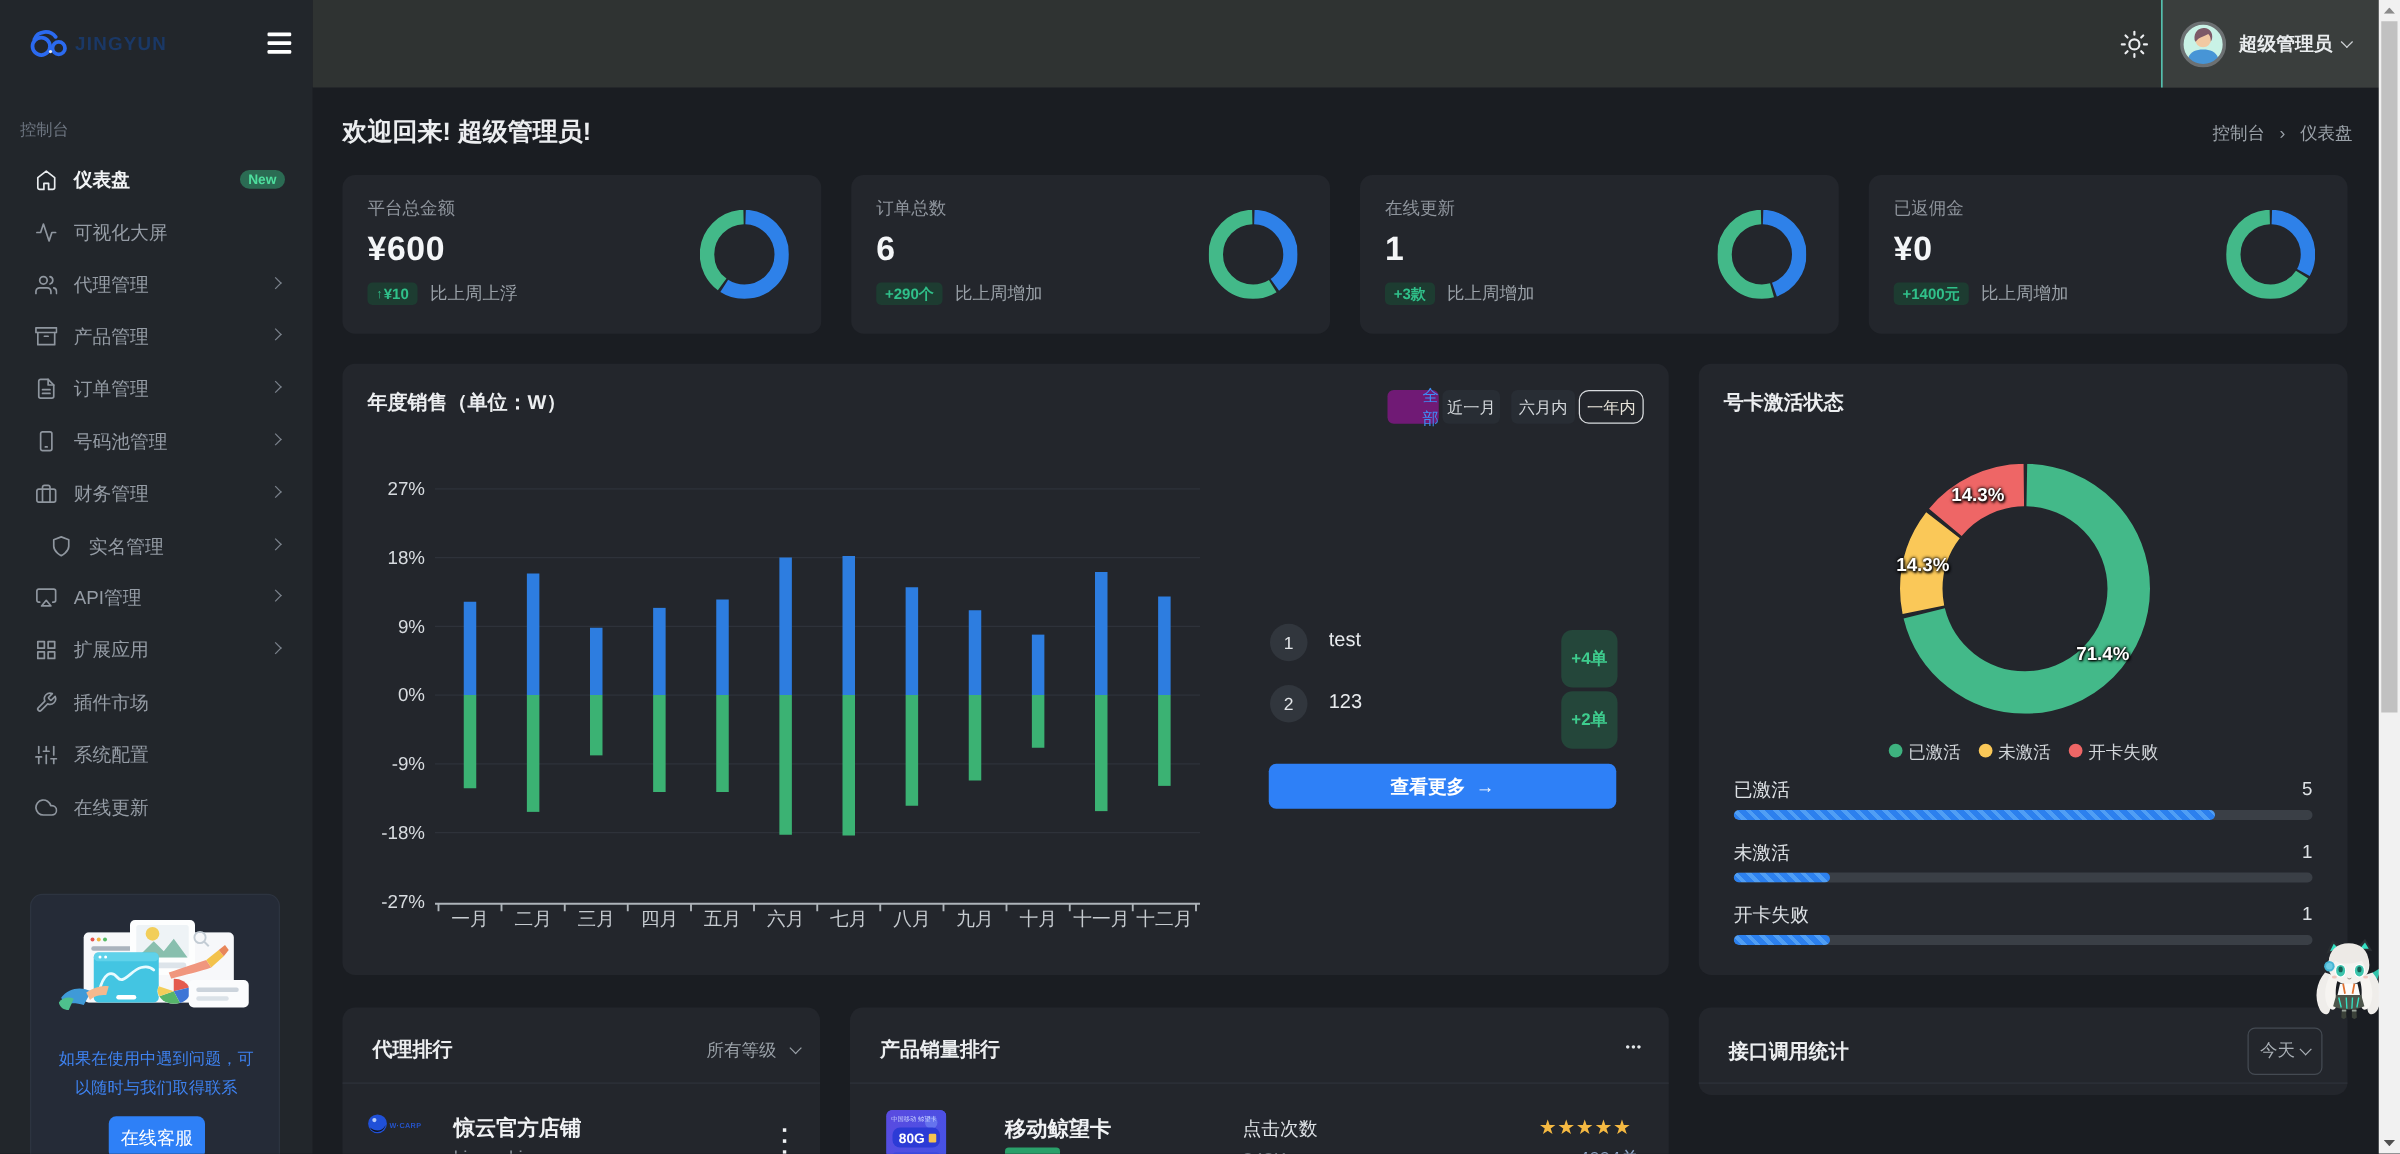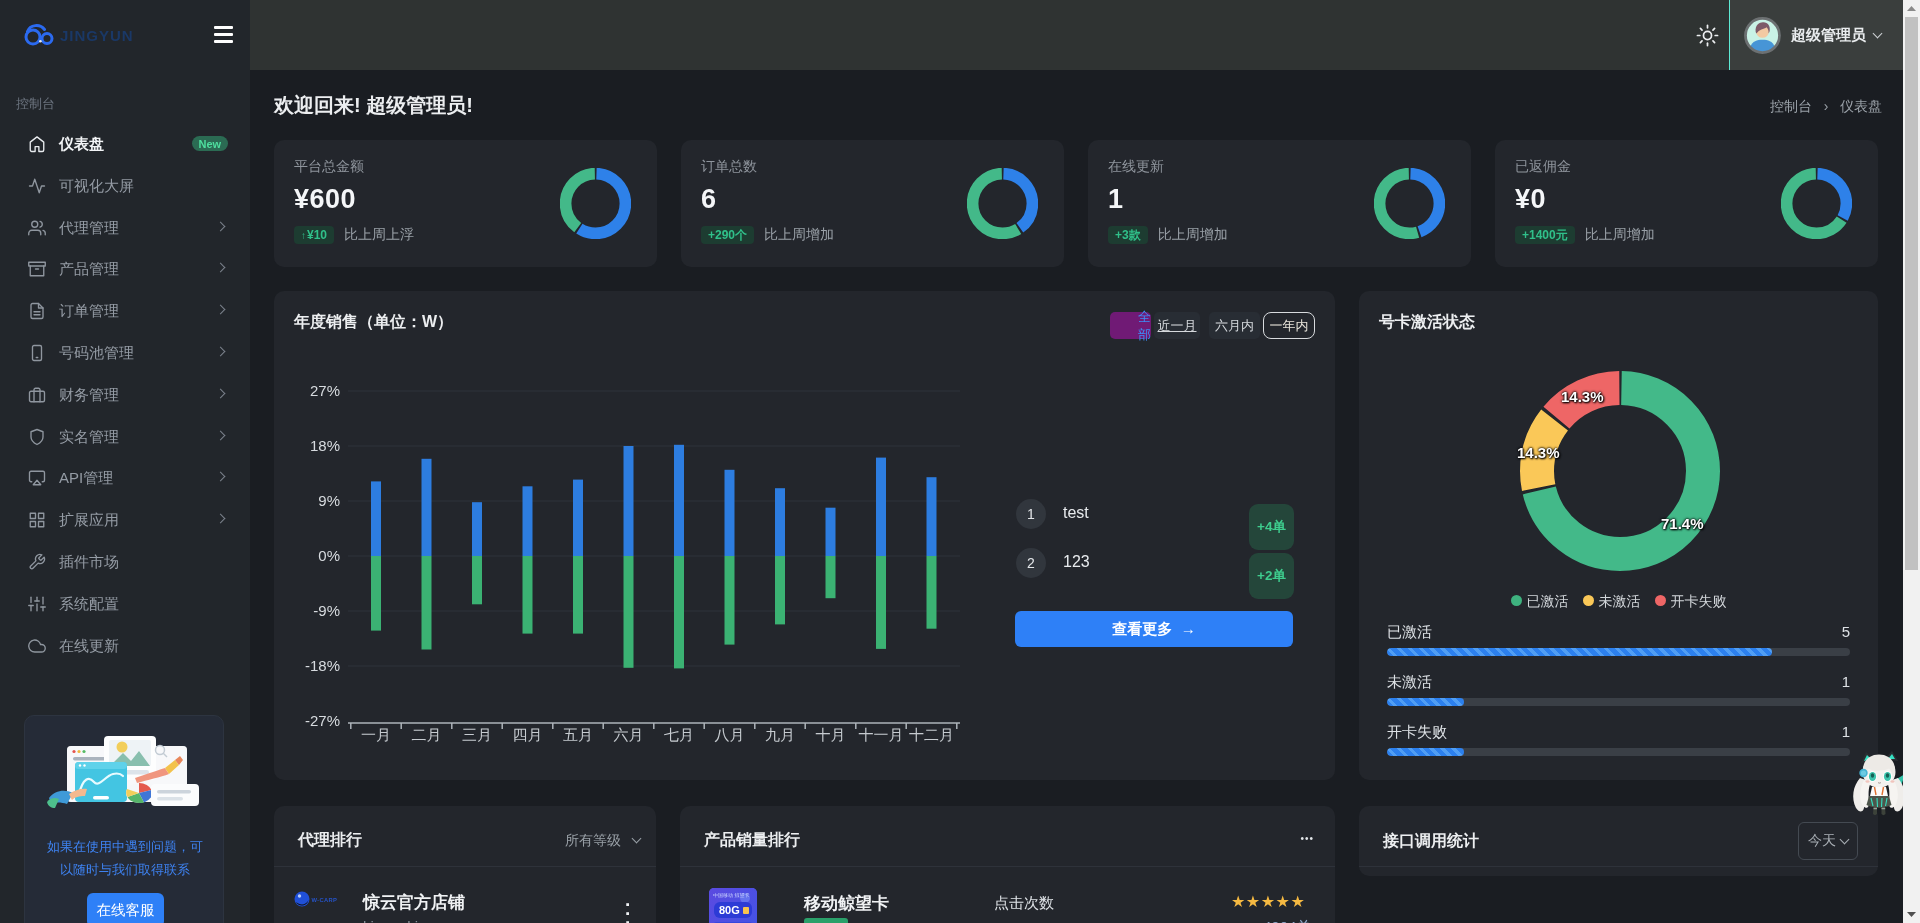--- a/index.html
+++ b/index.html
@@ -114,21 +114,21 @@
         </div>
       <div class="abs" style="left:286px;top:28px;width:71px;height:71px;"><svg width="71" height="71" viewBox="0 0 71 71" style="transform:rotate(-90deg);">
             <circle cx="35.5" cy="35.5" r="29.9" fill="none" stroke="#2e81e9" stroke-width="11.6" stroke-dasharray="60.94 126.93" stroke-dashoffset="-1.00"></circle>
             <circle cx="35.5" cy="35.5" r="29.9" fill="none" stroke="#43b989" stroke-width="11.6" stroke-dasharray="122.93 64.94" stroke-dashoffset="-63.94"></circle>
           </svg></div>
     </div>
 
     <div class="card" style="left:24px;top:221px;width:1061px;height:489px;">
       <div class="ctitle">年度销售（单位：W）</div>
       <div class="tab b" style="left:836px;width:41px;">全部</div>
-      <div class="tab" style="left:880px;width:46px;text-decoration:underline;">近一月</div>
+      <div class="tab" style="left:880px;width:46px;">近一月</div>
       <div class="tab" style="left:935px;width:51px;">六月内</div>
       <div class="tab o" style="left:989px;width:52px;">一年内</div>
       <svg class="abs" style="left:0;top:0;" width="1061" height="489" id="barchart">
       <line x1="74" y1="100.0" x2="686" y2="100.0" stroke="#2e323a" stroke-width="1"></line>
       <line x1="74" y1="155.0" x2="686" y2="155.0" stroke="#2e323a" stroke-width="1"></line>
       <line x1="74" y1="210.0" x2="686" y2="210.0" stroke="#2e323a" stroke-width="1"></line>
       <line x1="74" y1="265.0" x2="686" y2="265.0" stroke="#2e323a" stroke-width="1"></line>
       <line x1="74" y1="320.0" x2="686" y2="320.0" stroke="#2e323a" stroke-width="1"></line>
       <line x1="74" y1="375.0" x2="686" y2="375.0" stroke="#2e323a" stroke-width="1"></line>
       <text x="66" y="105.0" text-anchor="end" font-size="15" fill="#d7dbdf" font-family="Liberation Sans">27%</text>
@@ -355,21 +355,21 @@
         </svg>
       号码池管理<span class="chev"></span>
     </div>
     <div class="mi" style="top:374px;">
       <svg width="18" height="18" viewBox="0 0 24 24" fill="none" stroke="#8f969f" stroke-width="1.8" stroke-linecap="round" stroke-linejoin="round">
           <rect x="2" y="7" width="20" height="14" rx="2"></rect>
           <path d="M16 21V5a2 2 0 0 0-2-2h-4a2 2 0 0 0-2 2v16"></path>
         </svg>
       财务管理<span class="chev"></span>
     </div>
-    <div class="mi" style="top:416px;">
+    <div class="mi" style="top:416px;padding-left:12px;">
       <svg width="18" height="18" viewBox="0 0 24 24" fill="none" stroke="#8f969f" stroke-width="1.8" stroke-linecap="round" stroke-linejoin="round">
           <path d="M12 22s8-4 8-10V5l-8-3-8 3v7c0 6 8 10 8 10z"></path>
         </svg>
       实名管理<span class="chev"></span>
     </div>
     <div class="mi" style="top:457px;">
       <svg width="18" height="18" viewBox="0 0 24 24" fill="none" stroke="#8f969f" stroke-width="1.8" stroke-linecap="round" stroke-linejoin="round">
           <path d="M5 17H4a2 2 0 0 1-2-2V5a2 2 0 0 1 2-2h16a2 2 0 0 1 2 2v10a2 2 0 0 1-2 2h-1"></path>
           <polygon points="12 15 17 21 7 21"></polygon>
         </svg>

